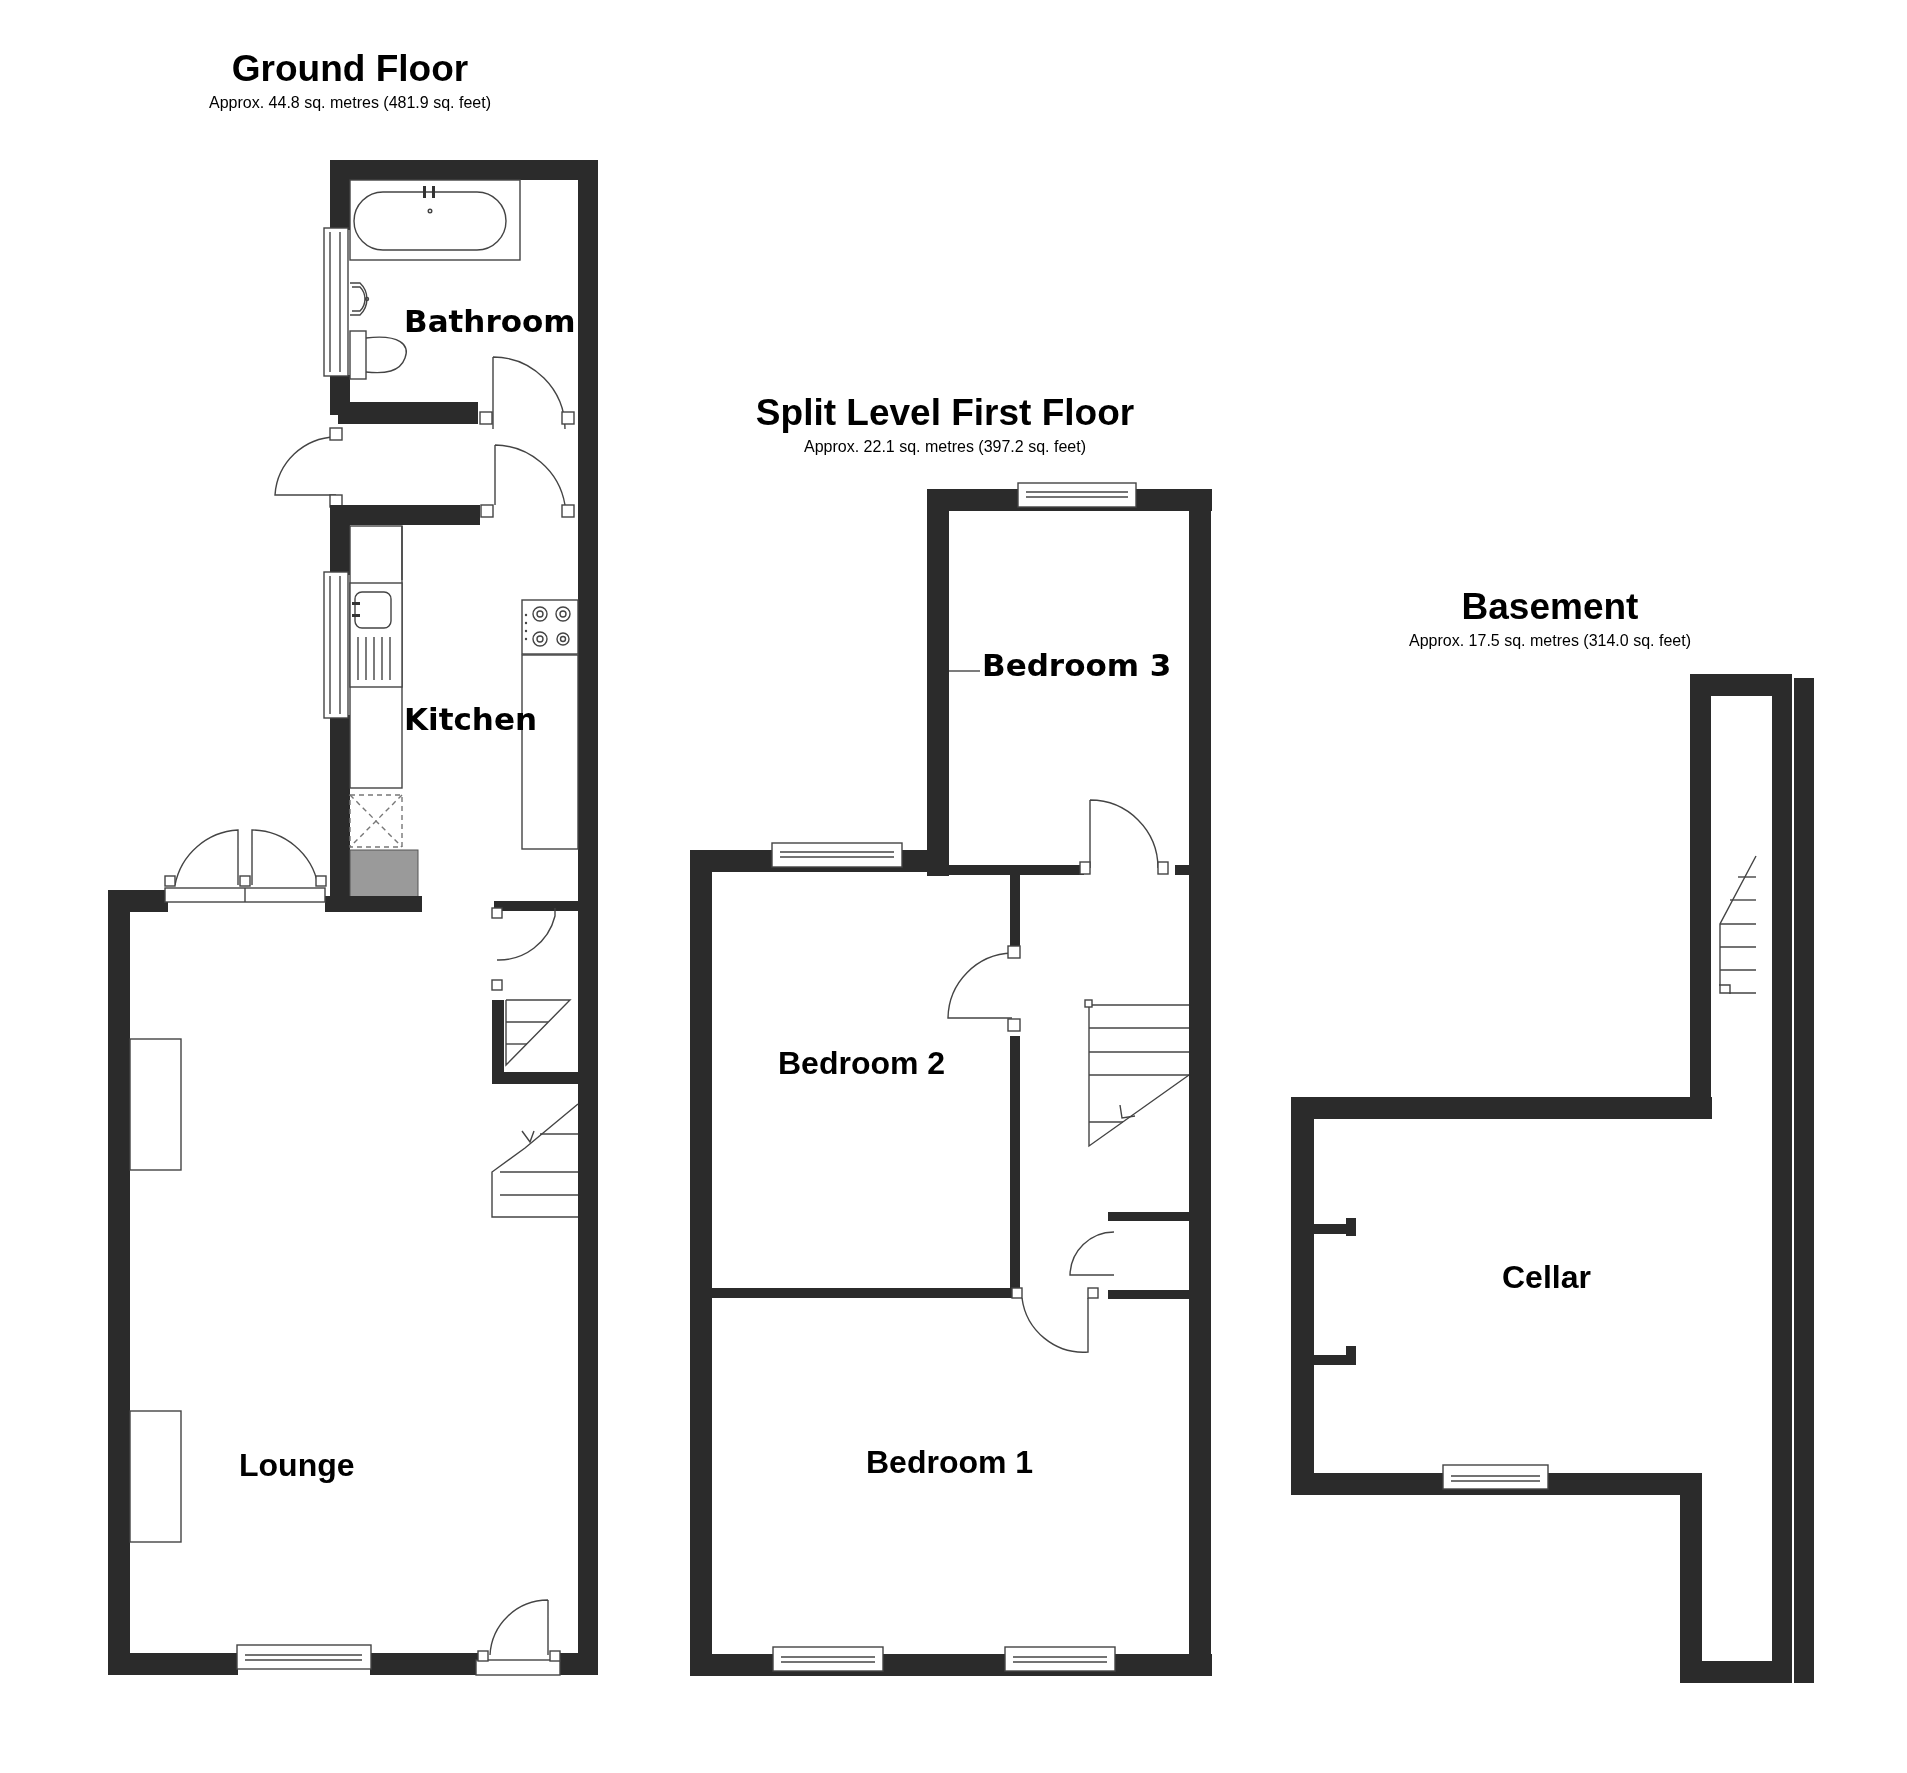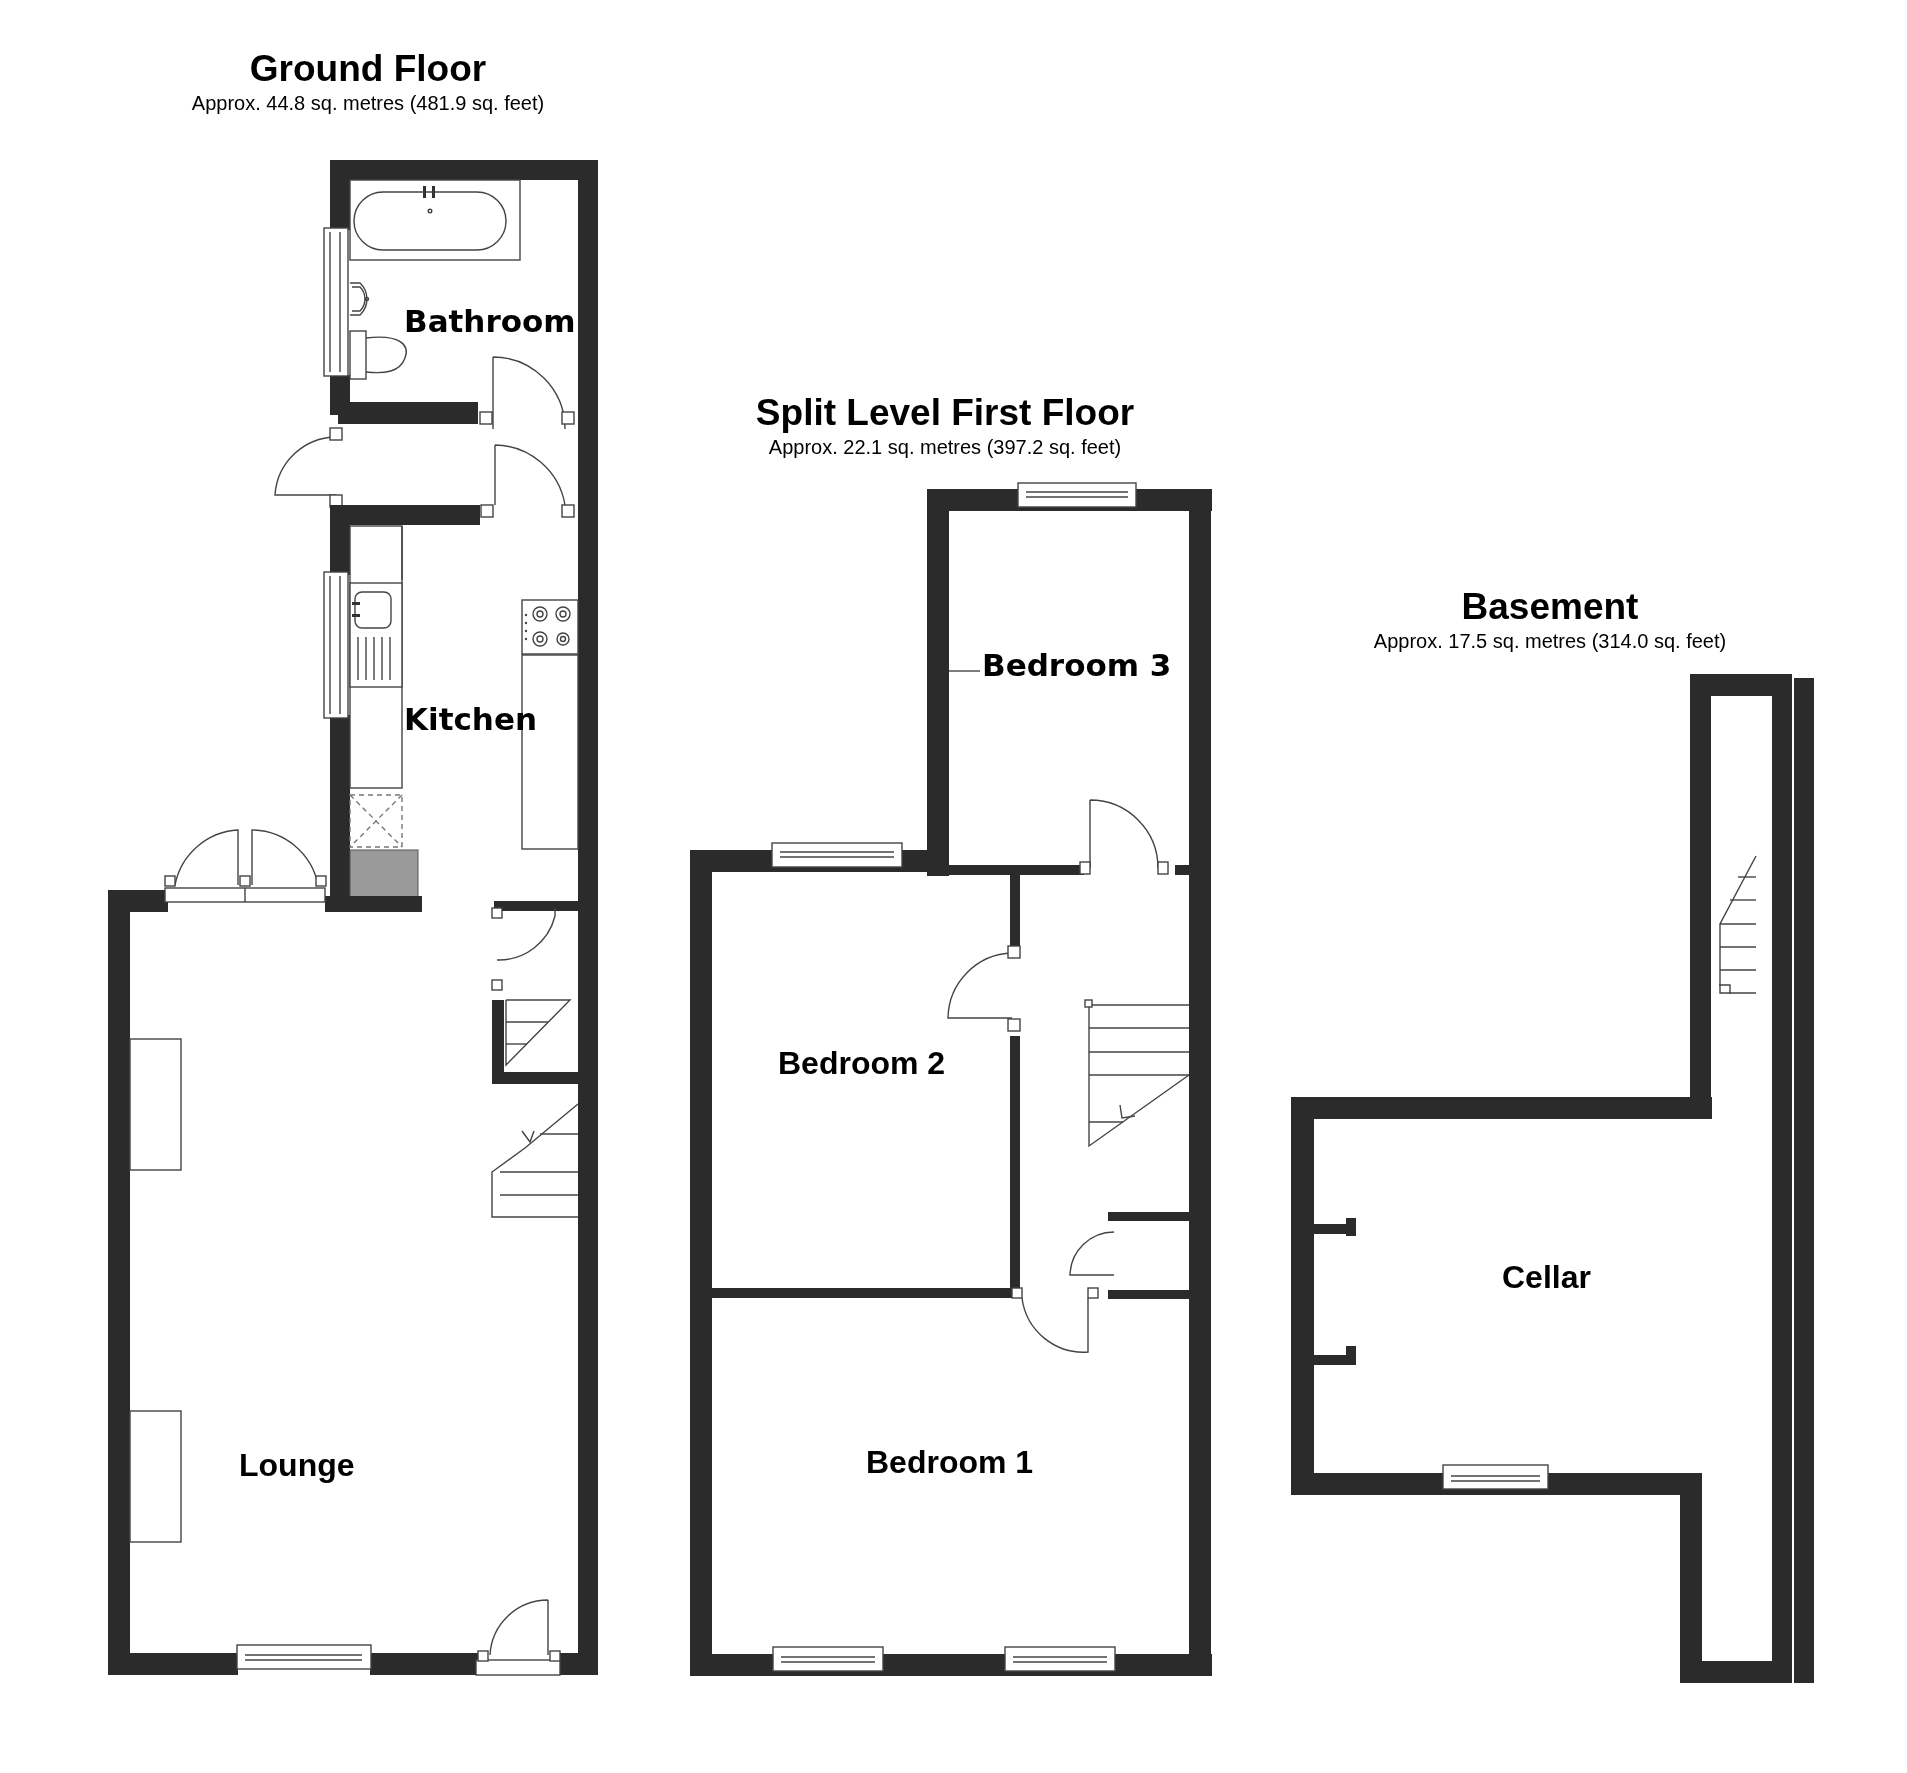--- a/index.html
+++ b/index.html
@@ -1,31 +1,31 @@
 <!DOCTYPE html>
 <html><head>
 <meta charset="utf-8">
 <style>
   html, body { margin:0; padding:0; background:#ffffff; }
   body { width:1907px; height:1773px; position:relative; overflow:hidden; font-family:"Liberation Sans", sans-serif; }
   .heading { position:absolute; text-align:center; color:#000; }
   .heading .title { font-family:"Liberation Sans", sans-serif; font-weight:bold; font-size:37px; line-height:42px; display:block; }
-  .heading .area { font-family:"Liberation Sans", sans-serif; font-size:20px; line-height:26px; display:block; }
+  .heading .area { font-family:"Liberation Sans", sans-serif; font-size:16px; line-height:26px; display:block; }
   svg { position:absolute; left:0; top:0; }
   .wall { fill:#2b2b2b; }
   .fix { fill:#ffffff; stroke:#444; stroke-width:1.4; }
   .line { fill:none; stroke:#444; stroke-width:1.4; }
   .dash { fill:none; stroke:#777; stroke-width:1.4; stroke-dasharray:5 4; }
   .room-label { font-family:"Liberation Sans", sans-serif; font-weight:bold; font-size:32px; fill:#000; }
   .room-label-alt { font-family:"DejaVu Sans", sans-serif; font-weight:bold; font-size:31px; fill:#000; }
 </style>
 </head>
 <body>
 
-<div class="heading" style="left:158px; top:48px; width:420px;">
+<div class="heading" style="left:140px; top:48px; width:420px;">
   <span class="title">Ground Floor</span>
   <span class="area">Approx. 44.8 sq. metres (481.9 sq. feet)</span>
 </div>
 <div class="heading" style="left:700px; top:392px; width:490px;">
   <span class="title">Split Level First Floor</span>
   <span class="area">Approx. 22.1 sq. metres (397.2 sq. feet)</span>
 </div>
 <div class="heading" style="left:1320px; top:562px; width:460px;margin-top:24px;">
   <span class="title">Basement</span>
   <span class="area">Approx. 17.5 sq. metres (314.0 sq. feet)</span>

